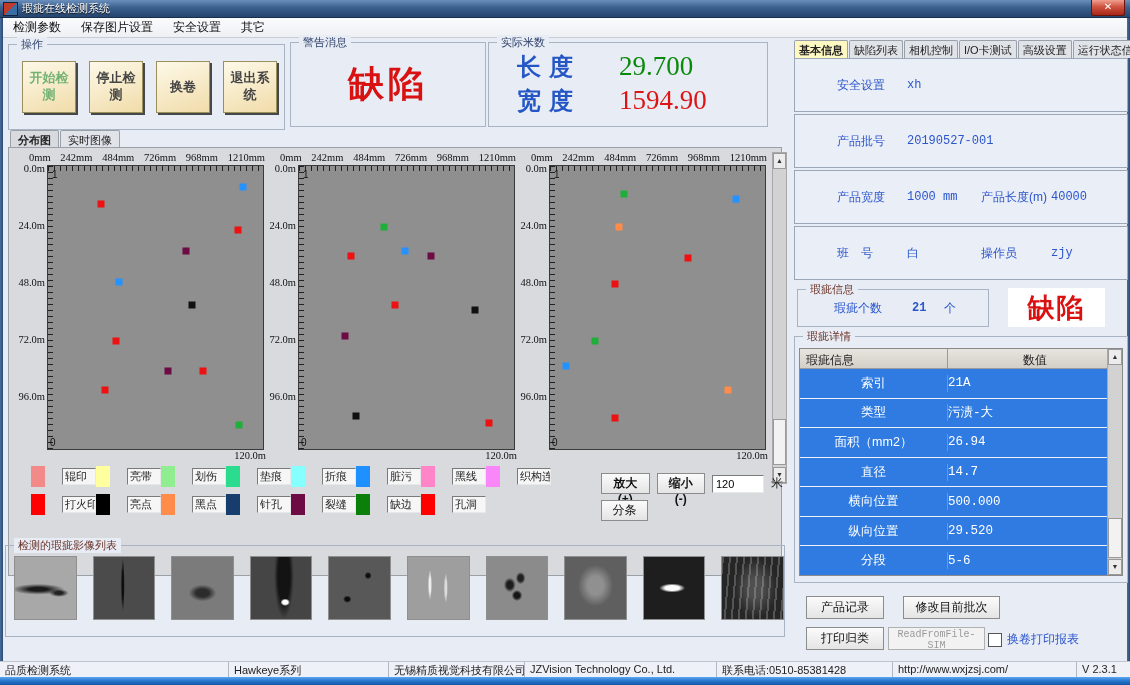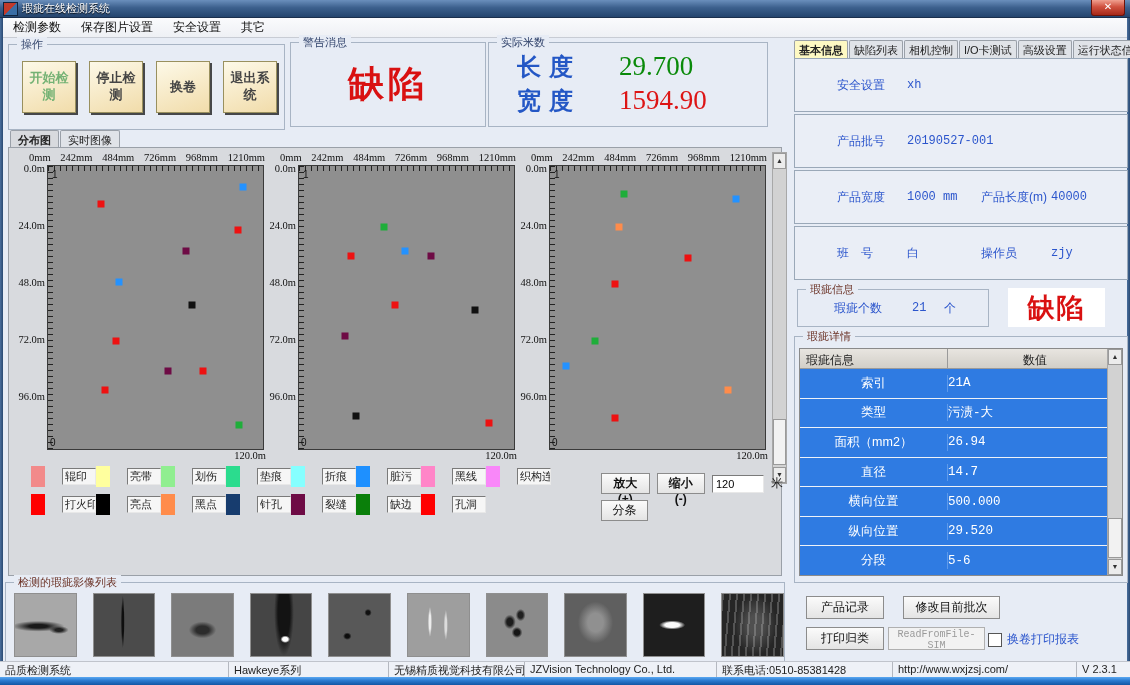--- a/index.html
+++ b/index.html
@@ -58,21 +58,21 @@
   .lswatch{width:21px;height:21px;margin-right:2px;}
   .lbox{width:42px;height:15px;background:#f6f6f6;border:1px solid;border-color:#7a7a7a #e8e8e8 #e8e8e8 #7a7a7a;font-size:11px;line-height:15px;padding:0 2px;overflow:hidden;white-space:nowrap;box-sizing:content-box;margin-left:15px;}
   .zoom-controls{position:absolute;left:592px;top:325px;width:182px;}
   .btn{background:linear-gradient(#fbfbfb,#e4e4e4);border:1px solid #8c8c8c;font-size:12px;color:#111;cursor:pointer;}
   .zc-row1{display:flex;align-items:center;gap:7px;}
   .zc-btn{width:57px;height:21px;font-weight:bold;}
   .zc-input{width:44px;height:16px;border:1px solid;border-color:#7a7a7a #e8e8e8 #e8e8e8 #7a7a7a;font-size:11px;padding:0 3px;}
   .zc-unit{font-size:12px;color:#111;}
   .split-btn{width:47px;height:21px;margin-top:6px;}
   
-  .thumbs-group{left:5px;top:582px;width:780px;height:92px;}
+  .thumbs-group{left:5px;top:545px;width:780px;height:92px;}
   .thumbs{display:flex;gap:16px;padding:10px 0 0 8px;}
   .thumb{width:62px;height:62px;border:1px solid #8f8f8f;cursor:pointer;}
   .t1{background:radial-gradient(60% 12% at 38% 52%,#1a1a1a 25%,transparent 72%),radial-gradient(20% 8% at 72% 58%,#222 30%,transparent 80%),#a8a8a8;}
   .t2{background:radial-gradient(4% 55% at 48% 45%,#0e0e0e 40%,transparent 78%),#4b4b4b;}
   .t3{background:radial-gradient(30% 18% at 50% 58%,#2c2c2c 35%,transparent 75%),#7b7b7b;}
   .t4{background:radial-gradient(8% 6% at 57% 73%,#fff 55%,transparent 100%),radial-gradient(20% 85% at 55% 30%,#131313 50%,transparent 82%),#454545;}
   .t5{background:radial-gradient(6% 6% at 64% 30%,#101010 50%,transparent 100%),radial-gradient(7% 6% at 30% 68%,#0d0d0d 50%,transparent 100%),#585858;}
   .t6{background:radial-gradient(4% 30% at 36% 45%,#ededed 40%,transparent 82%),radial-gradient(4% 30% at 62% 50%,#dcdcdc 40%,transparent 82%),#9e9e9e;}
   .t7{background:radial-gradient(11% 13% at 38% 45%,#1c1c1c 45%,transparent 90%),radial-gradient(9% 11% at 56% 34%,#202020 45%,transparent 90%),radial-gradient(10% 10% at 50% 62%,#161616 45%,transparent 90%),#8b8b8b;}
   .t8{background:radial-gradient(36% 42% at 50% 46%,#909090 35%,transparent 80%),#5f5f5f;}
@@ -431,21 +431,21 @@
         <div class="field">
     <span class="flabel">操作员</span>
     <span class="fvalue">zjy</span>
   </div>
       </div>
   </div>
 
   <div class="group dinfo">
     <span class="gtitle warm">瑕疵信息</span>
     <span class="flabel">瑕疵个数</span>
-    <span class="fvalue" style="min-width:32px;">21</span>
+    <span class="fvalue" style="min-width:32px;font-weight:bold;">21</span>
     <span class="flabel" style="width:auto;">个</span>
   </div>
 
   <div class="alert-box">缺陷</div>
 
   <div class="group ddetails">
     <span class="gtitle warm">瑕疵详情</span>
     <div class="dtable">
       <div class="dhead">
         <span class="dh1">瑕疵信息</span>

